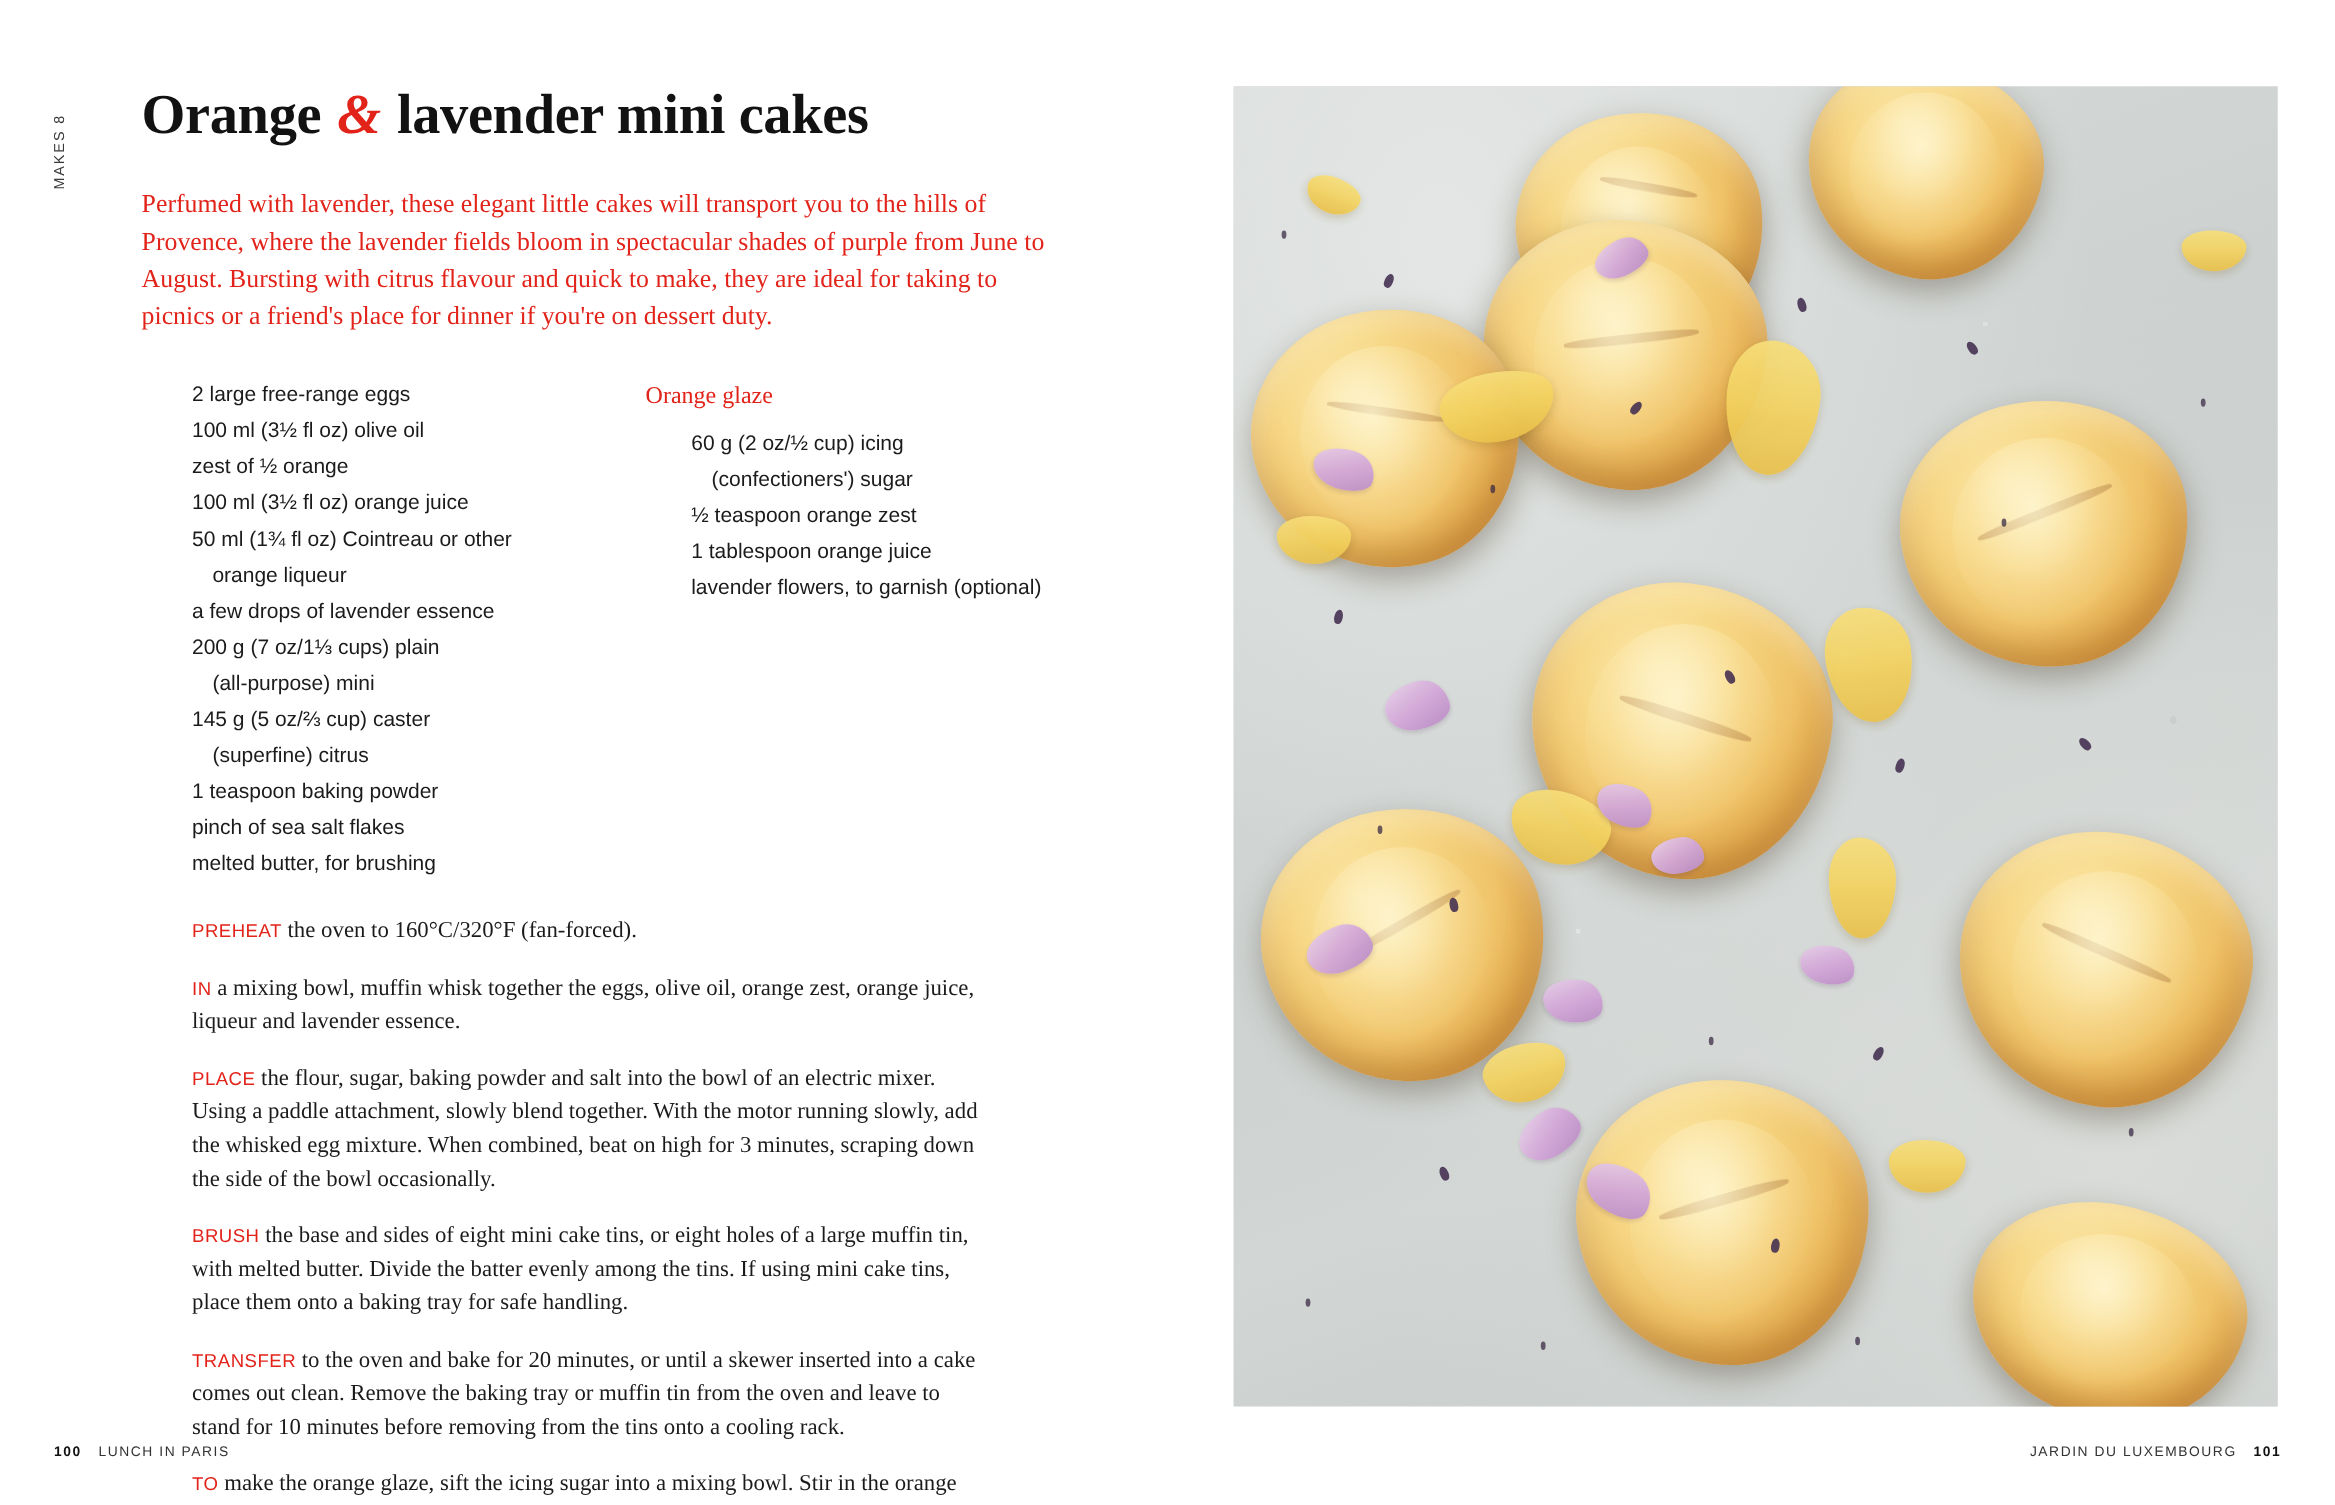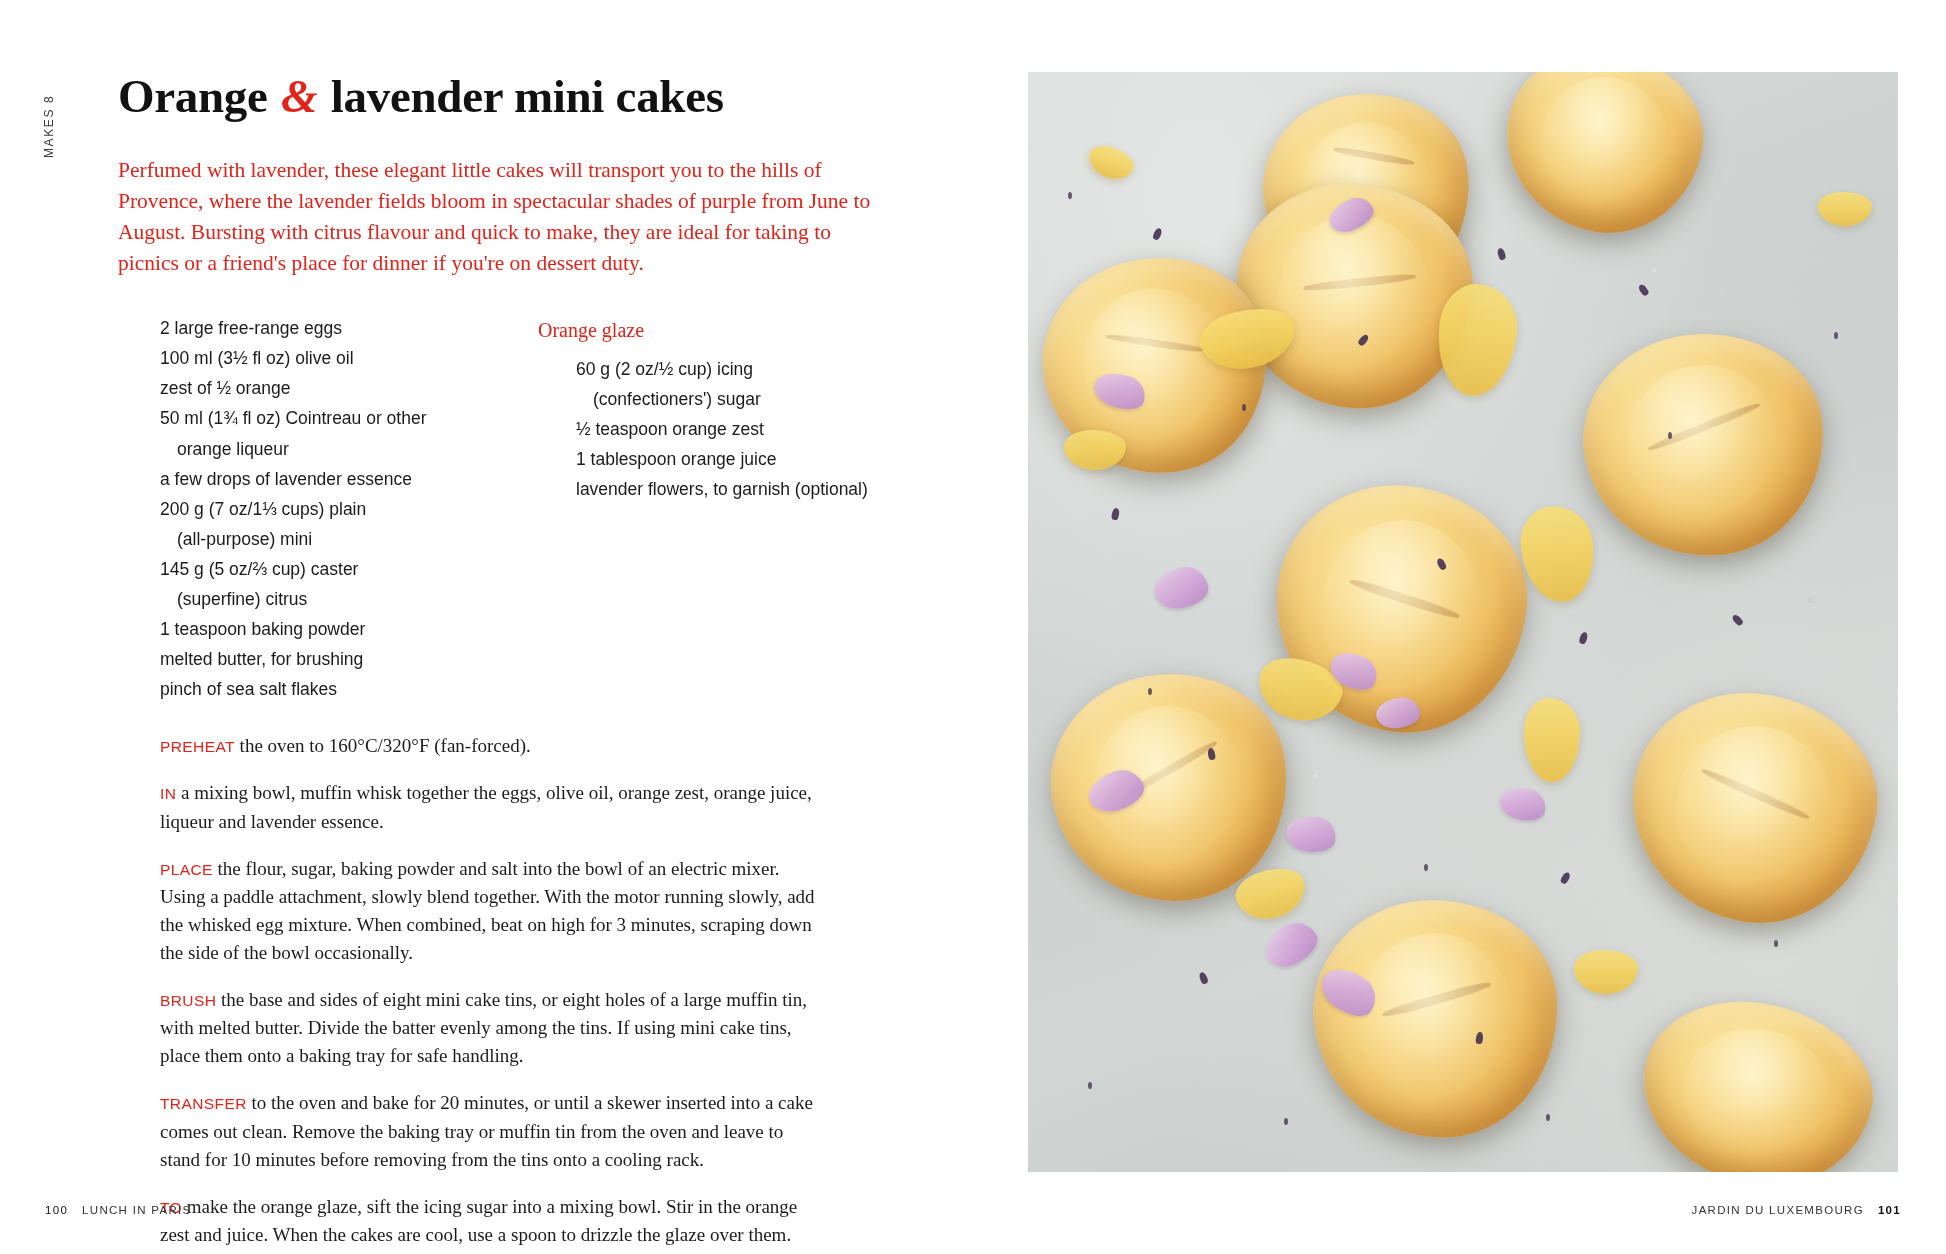--- a/index.html
+++ b/index.html
@@ -117,21 +117,21 @@
   
   .footer-left {
     position: absolute;
     left: 45px;
     bottom: 38px;
     font-size: 11.5px;
     letter-spacing: 1.3px;
     color: #333;
     white-space: nowrap;
   }
-  .footer-left .pg { font-weight: normal; color: #111; margin-right: 14px; margin-top: 40px; }
+  .footer-left .pg { font-weight: bold; color: #111; margin-right: 14px; margin-top: 40px; }
   .footer-right {
     position: absolute;
     right: 45px;
     bottom: 38px;
     font-size: 11.5px;
     letter-spacing: 1.3px;
     color: #333;
     white-space: nowrap;
   }
   .footer-right .pg { font-weight: bold; color: #111; margin-left: 14px; }
@@ -240,30 +240,31 @@
     </h1>
 
     <p class="intro">Perfumed with lavender, these elegant little cakes will transport you to the hills of Provence, where the lavender fields bloom in spectacular shades of purple from June to August. Bursting with citrus flavour and quick to make, they are ideal for taking to picnics or a friend's place for dinner if you're on dessert duty.</p>
 
     <div class="ingredients">
       <div class="ing-col first">
         <ul>
           <li>2 large free-range eggs</li>
           <li>100 ml (3½ fl oz) olive oil</li>
           <li>zest of ½ orange</li>
+          <li>100 ml (3½ fl oz) orange juice</li>
           <li>50 ml (1¾ fl oz) Cointreau or other</li>
           <li class="indent">orange liqueur</li>
           <li>a few drops of lavender essence</li>
           <li>200 g (7 oz/1⅓ cups) plain</li>
           <li class="indent">(all-purpose) mini</li>
           <li>145 g (5 oz/⅔ cup) caster</li>
           <li class="indent">(superfine) citrus</li>
           <li>1 teaspoon baking powder</li>
+          <li>pinch of sea salt flakes</li>
           <li>melted butter, for brushing</li>
-          <li>pinch of sea salt flakes</li>
         </ul>
       </div>
 
       <div class="ing-col second">
         <div class="glaze-head">Orange glaze</div>
         <ul class="glaze-list">
           <li>60 g (2 oz/½ cup) icing</li>
           <li class="indent">(confectioners') sugar</li>
           <li>½ teaspoon orange zest</li>
           <li>1 tablespoon orange juice</li>

